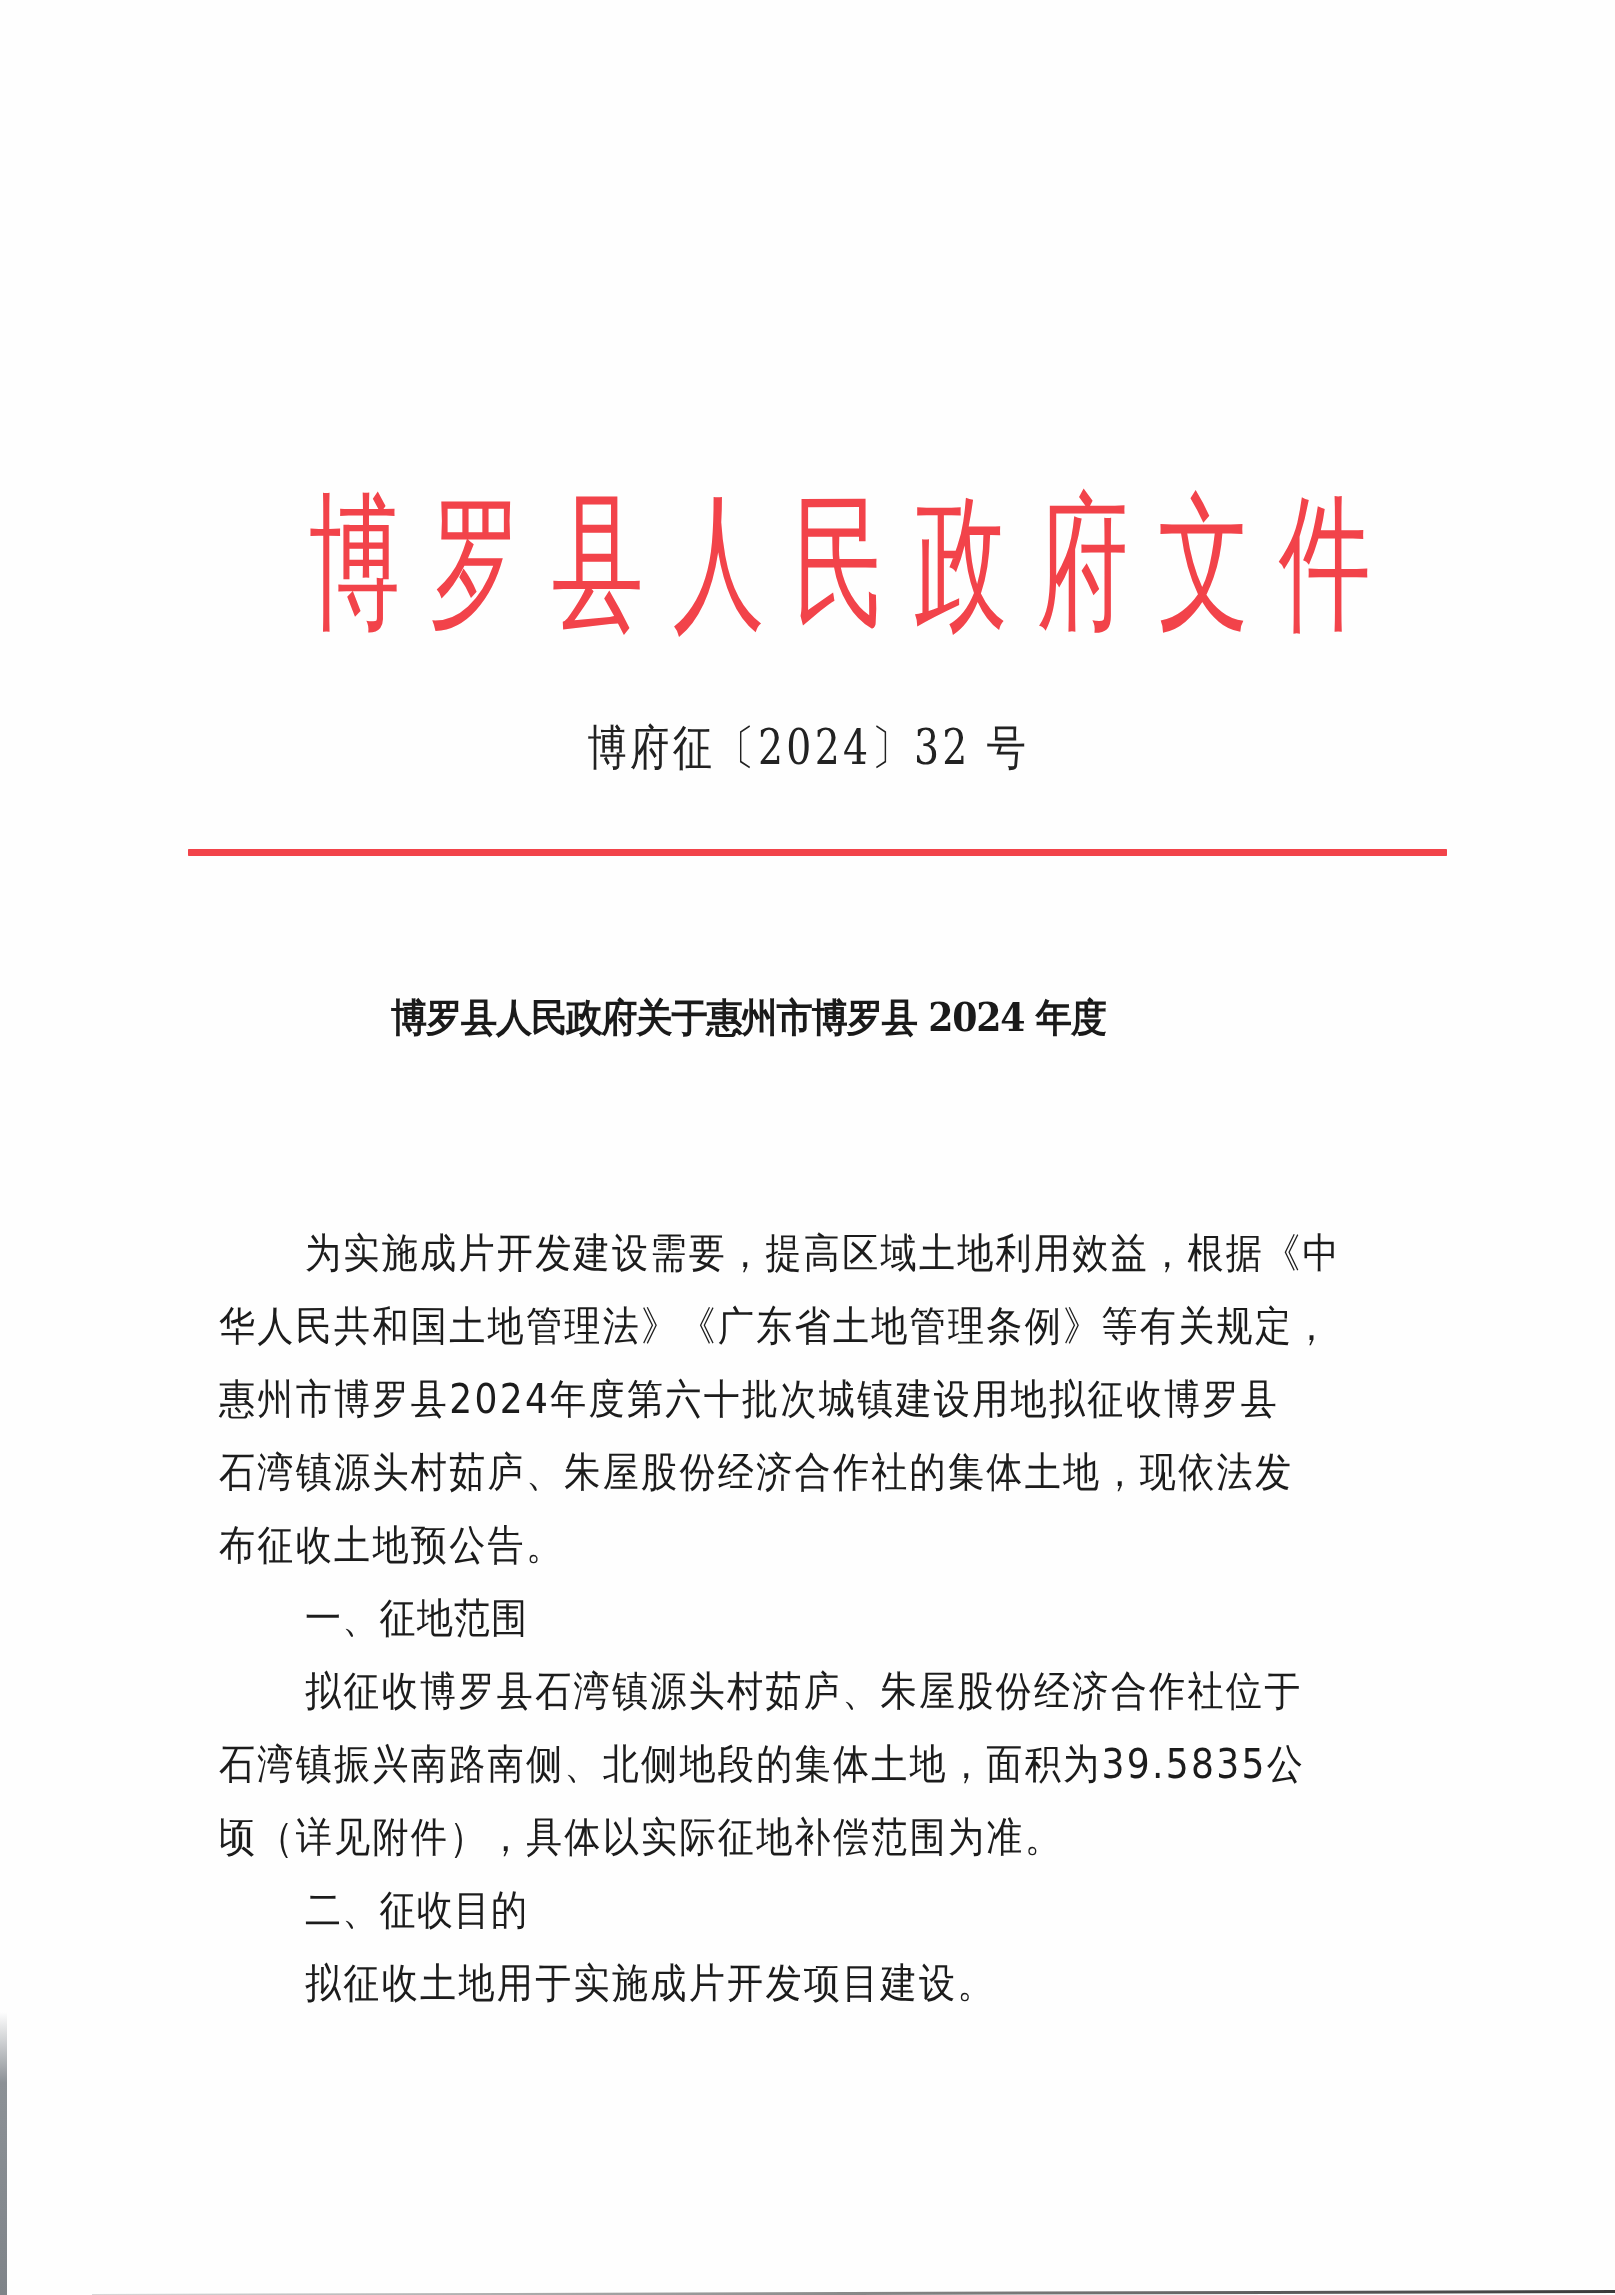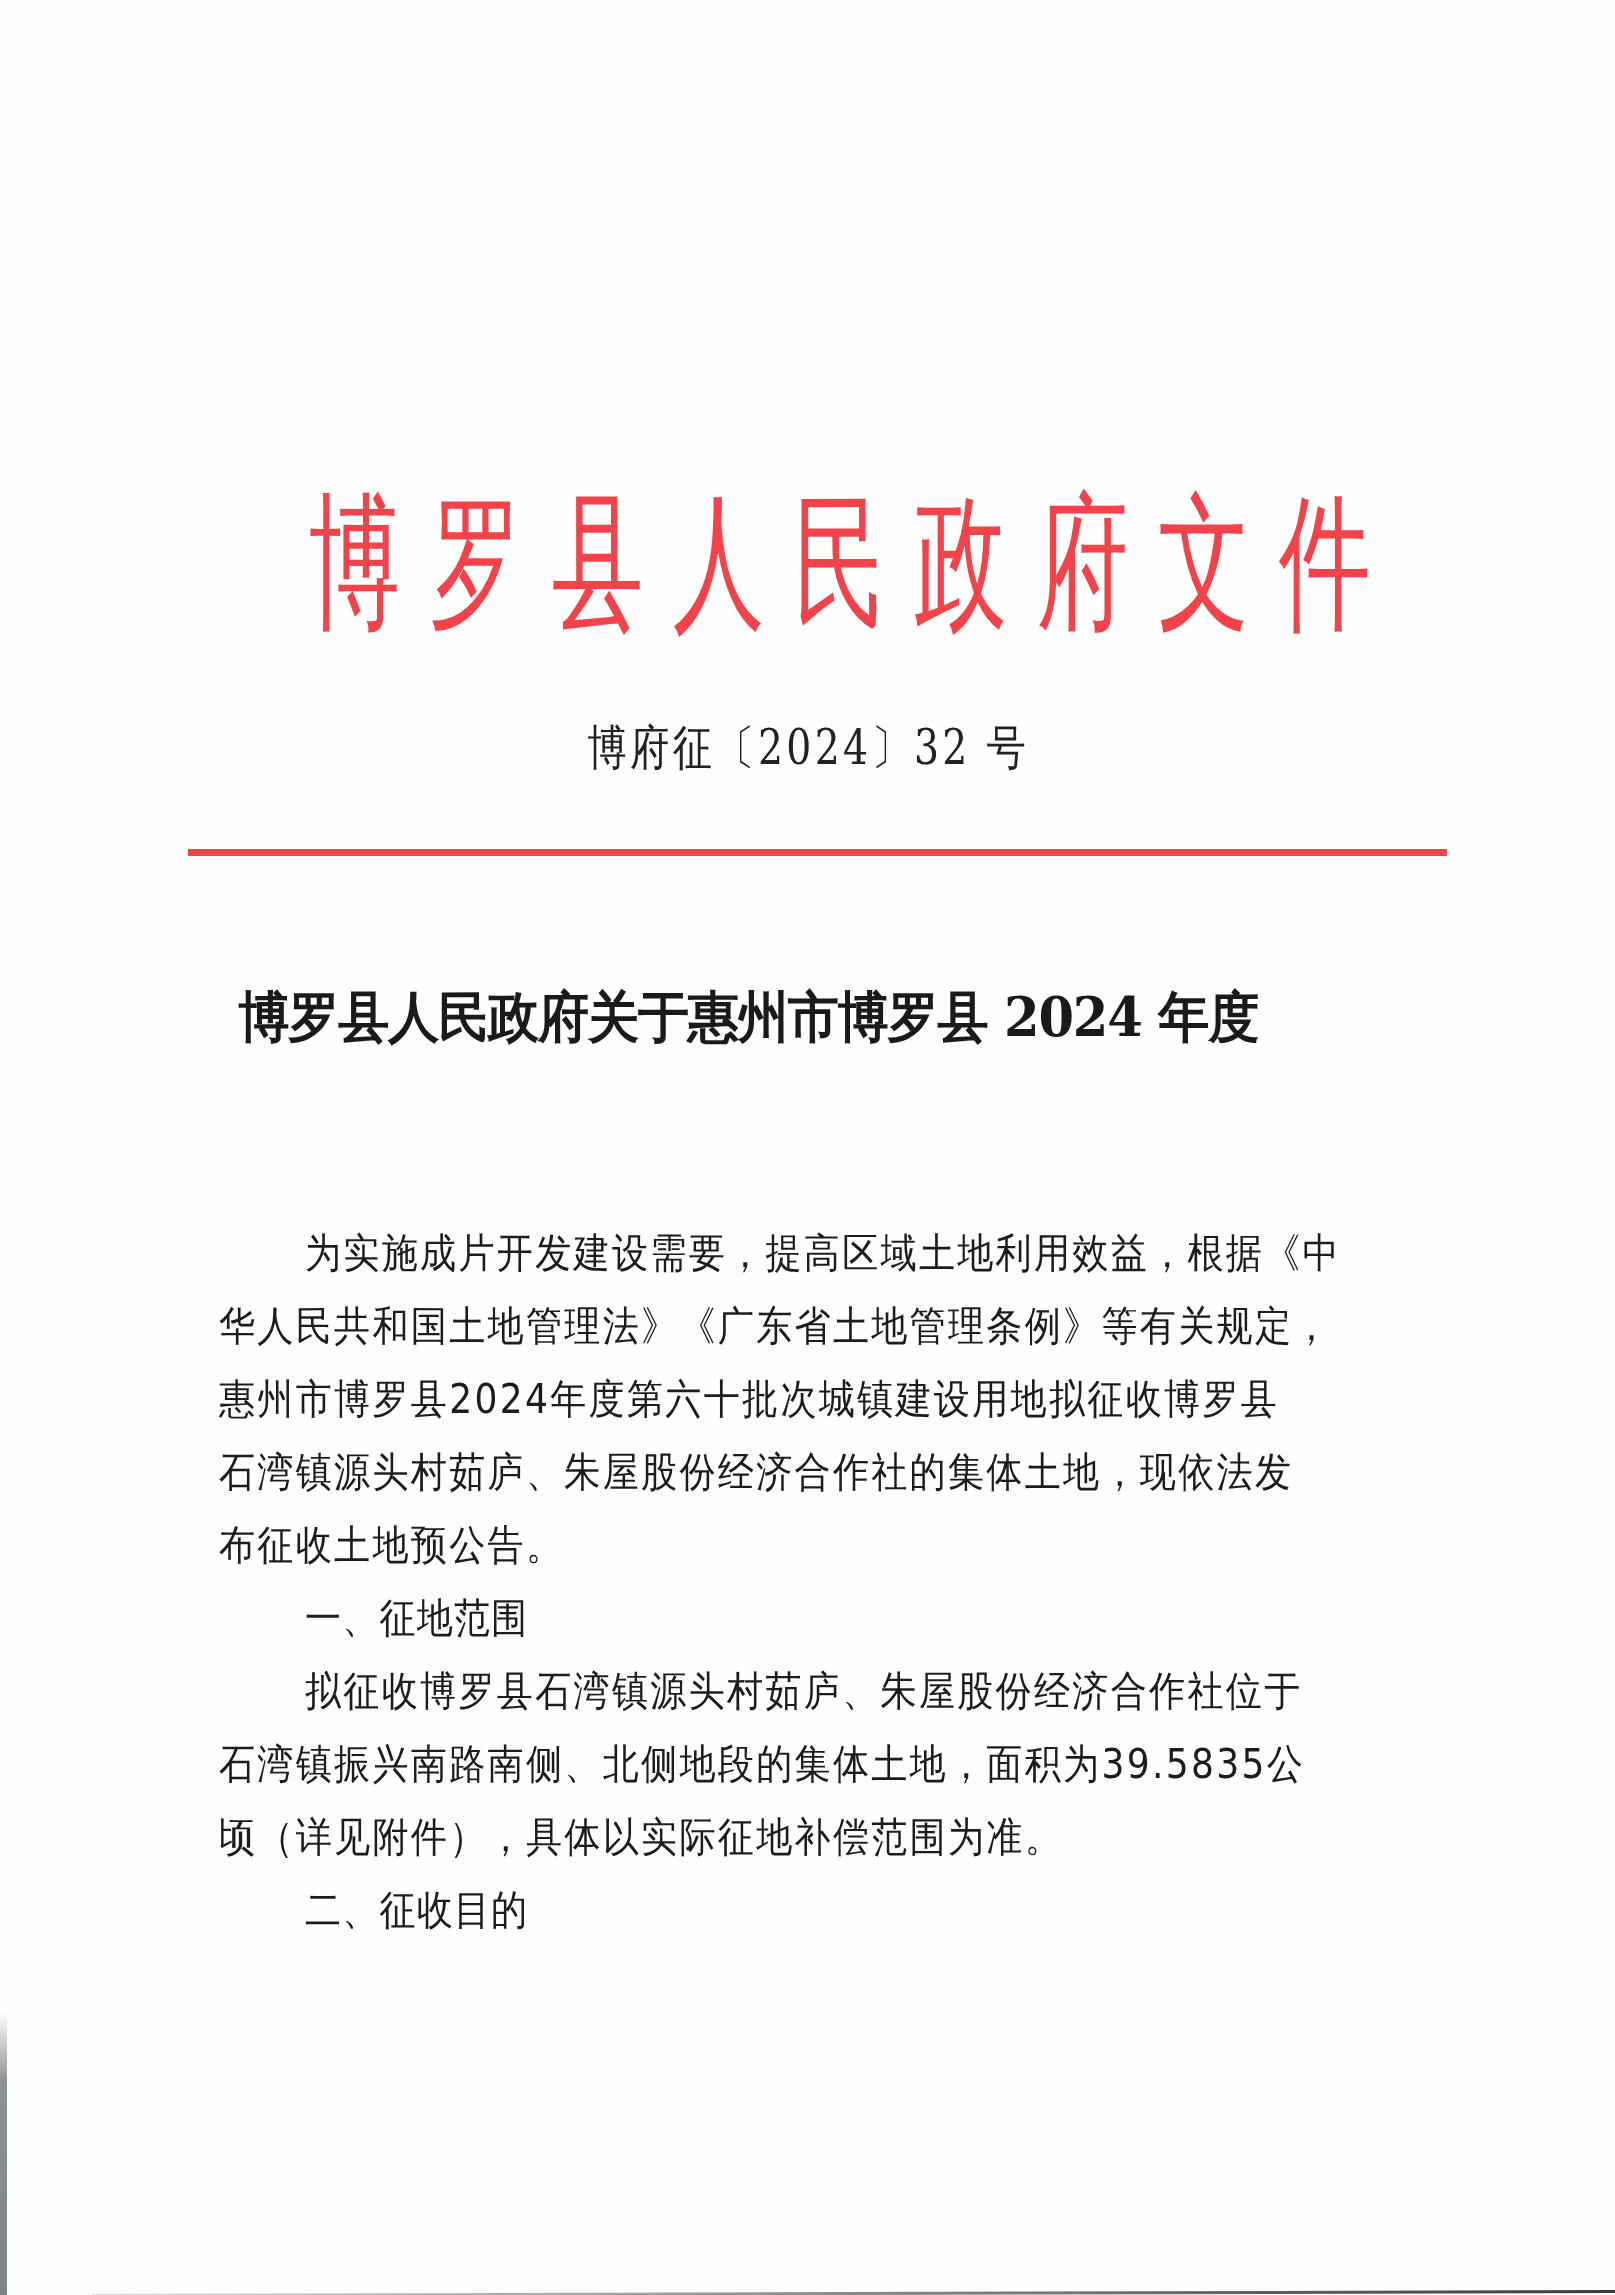--- a/index.html
+++ b/index.html
@@ -91,21 +91,21 @@
 
     
     .notice-title {
       position: absolute;
       left: 0;
       width: 1496px;
       top: 973px;
       text-align: center;
       font-family: "DejaVu Serif", "Liberation Serif", serif;
       font-weight: bold;
-      font-size: 55px;
+      font-size: 39px;
       line-height: 88px;
       color: #1a1a1a;
       letter-spacing: -1.3px;
     }
     .notice-title .line {
       display: block;
       white-space: nowrap;
     }
     .notice-title .line span {
       display: inline-block;
@@ -174,18 +174,19 @@
     <div class="body-line"><span>惠州市博罗县2024年度第六十批次城镇建设用地拟征收博罗县</span></div>
     <div class="body-line"><span>石湾镇源头村茹庐、朱屋股份经济合作社的集体土地，现依法发</span></div>
     <div class="body-line"><span>布征收土地预公告。</span></div>
 
     <div class="body-line heading"><span>一、征地范围</span></div>
     <div class="body-line indent"><span>拟征收博罗县石湾镇源头村茹庐、朱屋股份经济合作社位于</span></div>
     <div class="body-line"><span>石湾镇振兴南路南侧、北侧地段的集体土地，面积为39.5835公</span></div>
     <div class="body-line"><span>顷（详见附件），具体以实际征地补偿范围为准。</span></div>
 
     <div class="body-line heading"><span>二、征收目的</span></div>
+    <div class="body-line indent"><span>拟征收土地用于实施成片开发项目建设。</span></div>
   </div>
 
   <div class="left-edge"></div>
   <div class="bottom-edge"></div>
 </div>
 
 
 </body></html>

